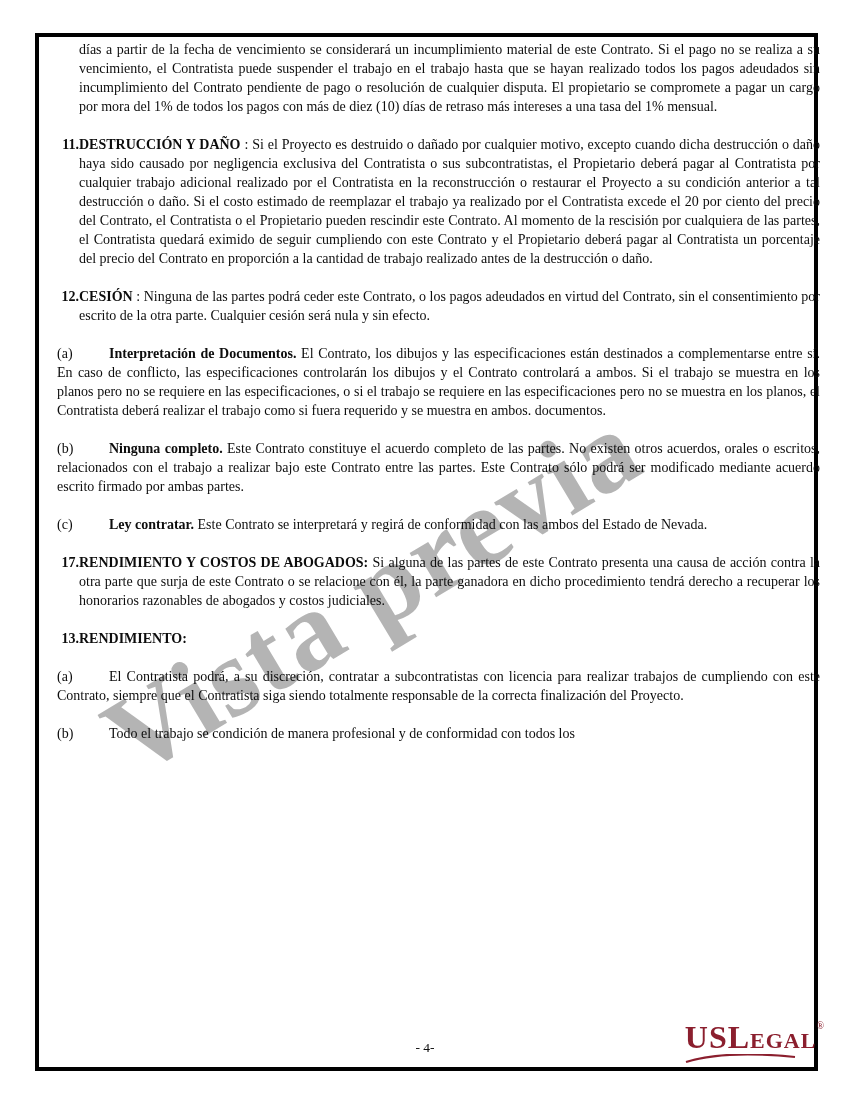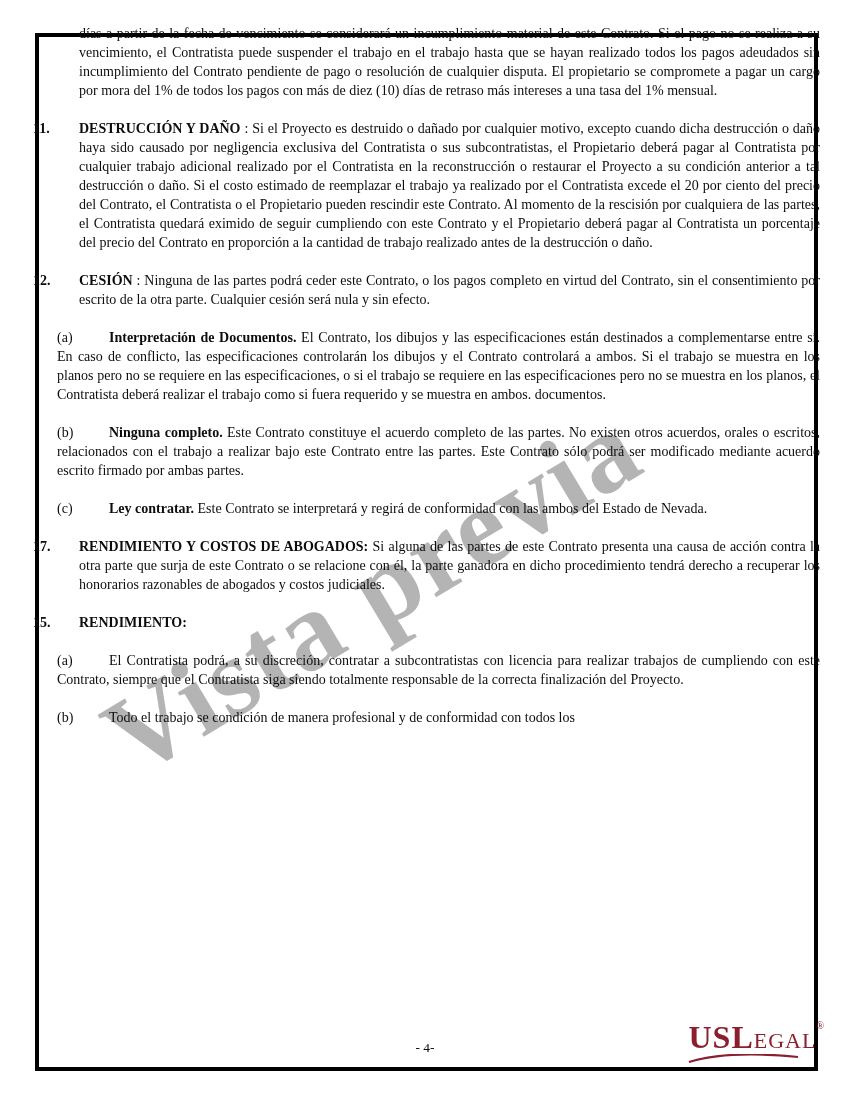--- a/index.html
+++ b/index.html
@@ -29,29 +29,30 @@
     position: absolute;
     top: 24px;
     left: 33px;
     right: 30px;
     font-size: 14px;
     line-height: 19px;
     z-index: 2;
   }
   .para {
     text-align: justify;
-    margin: 0 0 19px 46px;
+    margin: 16px 0 19px 46px;
   }
   .section {
     display: flex;
     margin: 0 0 19px 0;
   }
   .section .num {
     flex: 0 0 46px;
     font-weight: bold;
+    text-align: right;
   }
   .section .sbody {
     flex: 1;
     text-align: justify;
   }
   .bold { font-weight: bold; }
   .subpara {
     text-align: justify;
     margin: 0 0 19px 24px;
   }
@@ -96,21 +97,21 @@
   .uslegal .row {
     white-space: nowrap;
   }
   .uslegal .big {
     font-size: 32px;
     font-weight: bold;
     letter-spacing: 1px;
   }
   .uslegal .small {
     font-size: 22px;
-    font-weight: normal;
+    font-weight: bold;
     letter-spacing: 1px;
   }
   .uslegal .reg {
     font-size: 10px;
     vertical-align: top;
   }
   .uslegal svg {
     display: block;
     margin-top: 1px;
   }
@@ -126,37 +127,37 @@
 
   <p class="para">días a partir de la fecha de vencimiento se considerará un incumplimiento material de este Contrato. Si el pago no se realiza a su vencimiento, el Contratista puede suspender el trabajo en el trabajo hasta que se hayan realizado todos los pagos adeudados sin incumplimiento del Contrato pendiente de pago o resolución de cualquier disputa. El propietario se compromete a pagar un cargo por mora del 1% de todos los pagos con más de diez (10) días de retraso más intereses a una tasa del 1% mensual.</p>
 
   <div class="section">
     <div class="num">11.</div>
     <div class="sbody"><span class="bold">DESTRUCCIÓN Y DAÑO</span><span> : </span><span>Si el Proyecto es destruido o dañado por cualquier motivo, excepto cuando dicha destrucción o daño haya sido causado por negligencia exclusiva del Contratista o sus subcontratistas, el Propietario deberá pagar al Contratista por cualquier trabajo adicional realizado por el Contratista en la reconstrucción o restaurar el Proyecto a su condición anterior a tal destrucción o daño. Si el costo estimado de reemplazar el trabajo ya realizado por el Contratista excede el 20 por ciento del precio del Contrato, el Contratista o el Propietario pueden rescindir este Contrato. Al momento de la rescisión por cualquiera de las partes, el Contratista quedará eximido de seguir cumpliendo con este Contrato y el Propietario deberá pagar al Contratista un porcentaje del precio del Contrato en proporción a la cantidad de trabajo realizado antes de la destrucción o daño.</span></div>
   </div>
 
   <div class="section">
     <div class="num">12.</div>
-    <div class="sbody"><span class="bold">CESIÓN</span><span> : </span><span>Ninguna de las partes podrá ceder este Contrato, o los pagos completo en virtud del Contrato, sin el consentimiento por escrito de la otra parte. Cualquier cesión será nula y sin efecto.</span></div>
+    <div class="sbody"><span class="bold">CESIÓN</span><span> : </span><span>Ninguna de las partes podrá ceder este Contrato, o los pagos adeudados en virtud del Contrato, sin el consentimiento por escrito de la otra parte. Cualquier cesión será nula y sin efecto.</span></div>
   </div>
 
 
   <p class="subpara"><span class="sublabel">(a)</span><span class="bold">Interpretación de Documentos.</span> <span>El Contrato, los dibujos y las especificaciones están destinados a complementarse entre sí. En caso de conflicto, las especificaciones controlarán los dibujos y el Contrato controlará a ambos. Si el trabajo se muestra en los planos pero no se requiere en las especificaciones, o si el trabajo se requiere en las especificaciones pero no se muestra en los planos, el Contratista deberá realizar el trabajo como si fuera requerido y se muestra en ambos. documentos.</span></p>
 
   <p class="subpara"><span class="sublabel">(b)</span><span class="bold">Ninguna completo.</span> <span>Este Contrato constituye el acuerdo completo de las partes. No existen otros acuerdos, orales o escritos, relacionados con el trabajo a realizar bajo este Contrato entre las partes. Este Contrato sólo podrá ser modificado mediante acuerdo escrito firmado por ambas partes.</span></p>
 
   <p class="subpara"><span class="sublabel">(c)</span><span class="bold">Ley contratar.</span> <span>Este Contrato se interpretará y regirá de conformidad con las ambos del Estado de Nevada.</span></p>
 
   <div class="section">
     <div class="num">17.</div>
     <div class="sbody"><span class="bold">RENDIMIENTO Y COSTOS DE ABOGADOS:</span><span> </span><span>Si alguna de las partes de este Contrato presenta una causa de acción contra la otra parte que surja de este Contrato o se relacione con él, la parte ganadora en dicho procedimiento tendrá derecho a recuperar los honorarios razonables de abogados y costos judiciales.</span></div>
   </div>
 
   <div class="section">
-    <div class="num">15.</div>
+    <div class="num">13.</div>
     <div class="sbody"><span class="bold">RENDIMIENTO:</span></div>
   </div>
 
   <p class="subpara"><span class="sublabel">(a)</span><span>El Contratista podrá, a su discreción, contratar a subcontratistas con licencia para realizar trabajos de cumpliendo con este Contrato, siempre que el Contratista siga siendo totalmente responsable de la correcta finalización del Proyecto.</span></p>
 
   <p class="subpara"><span class="sublabel">(b)</span><span>Todo el trabajo se condición de manera profesional y de conformidad con todos los</span></p>
 
 </div>
 
 <div class="page-number">- 4-</div>

